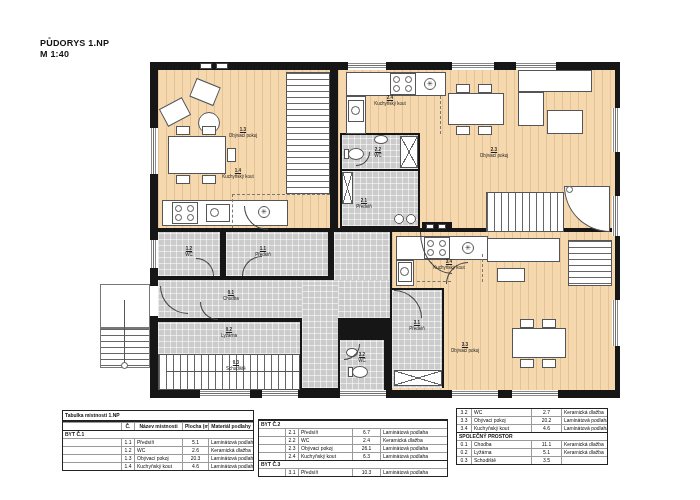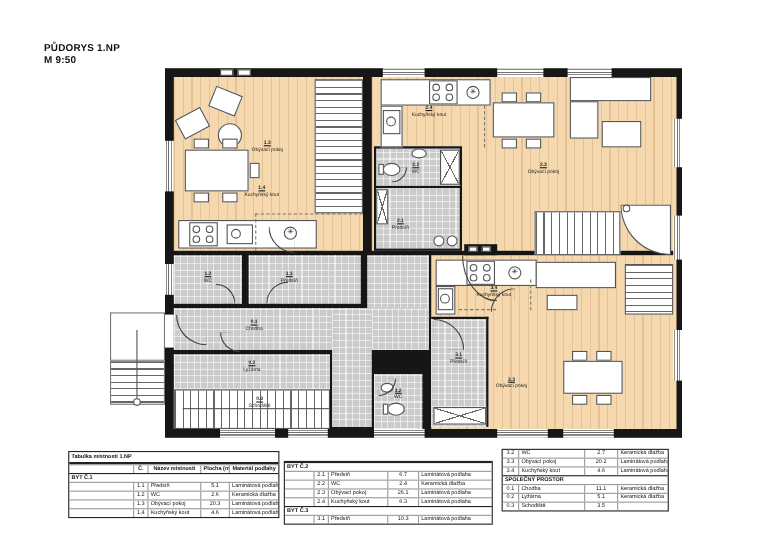--- a/index.html
+++ b/index.html
@@ -50,21 +50,21 @@
   .t-section{font-weight:bold;padding:0 2px;height:7px;}
   .c-center{text-align:center;}
 </style>
 </head>
 <body>
 
 <div class="canvas">
 
   <div class="draw-title">
     <div>PŮDORYS 1.NP</div>
-    <div>M 9:50</div>
+    <div>M 1:40</div>
   </div>
 
   <div class="abs" style="left:0;top:0;width:700px;height:500px;">
 
     <div class="abs wall" style="left:150px;top:62px;width:470px;height:336px;"></div>
 
     <div class="abs wood" style="left:158px;top:70px;width:172px;height:158px;"></div>
     <div class="abs treads-h" style="left:286px;top:72px;width:44px;height:122px;"></div>
     <div class="abs wood" style="left:338px;top:70px;width:277px;height:158px;"></div>
     <div class="abs tile bordered" style="left:340px;top:133px;width:80px;height:38px;"></div>

